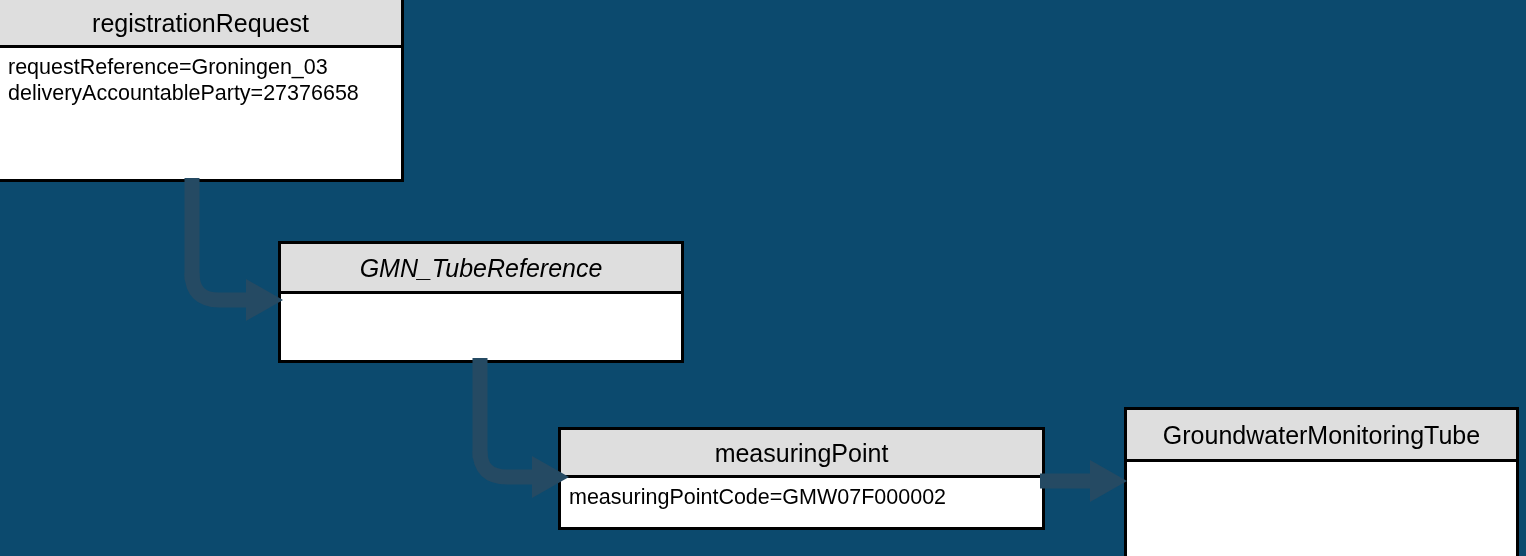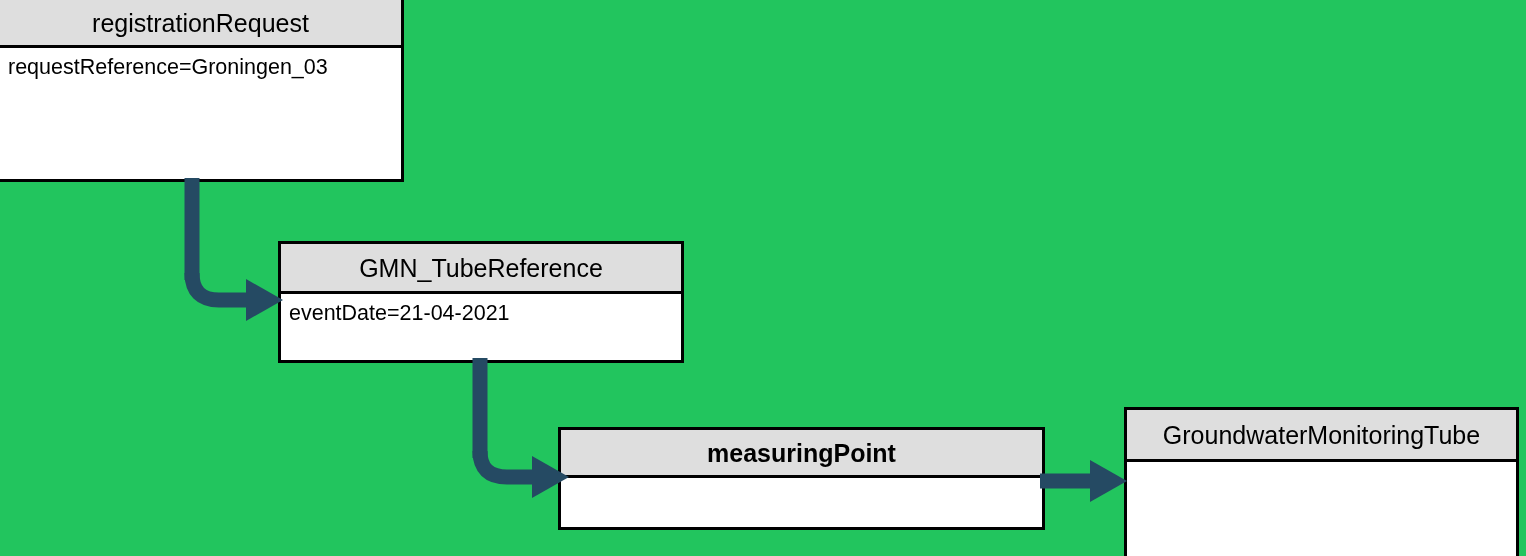--- a/index.html
+++ b/index.html
@@ -10,21 +10,21 @@
   }
   body {
     font-family: "Liberation Sans", sans-serif;
     -webkit-font-smoothing: antialiased;
   }
   #diagram {
     position: relative;
     width: 1526px;
     height: 556px;
     overflow: hidden;
-    background: #22c55e;
+    background: #0c4a6e;
   }
   
   .obj-box {
     position: absolute;
     box-sizing: border-box;
     border: 3px solid #000000;
     background: #ffffff;
     overflow: hidden;
   }
   .obj-header {
@@ -56,25 +56,25 @@
   #box-registration-request {
     left: -3px;  top: -3px;
     width: 407px; height: 185px;
   }
   #box-registration-request .obj-header { height: 48px; padding-top: 11px; }
 
   #box-gmn-tubereference {
     left: 278px; top: 241px;
     width: 406px; height: 122px;
   }
-  #box-gmn-tubereference .obj-header { height: 50px; padding-top: 12px; }
+  #box-gmn-tubereference .obj-header { height: 50px; padding-top: 12px; font-style: italic; }
 
   #box-measuringpoint {
     left: 558px; top: 427px;
-    width: 487px; height: 103px; font-weight: bold;
+    width: 487px; height: 103px;
   }
   #box-measuringpoint .obj-header { height: 48px; padding-top: 11px; }
 
   #box-groundwatermonitoringtube {
     left: 1124px; top: 407px;
     width: 395px; height: 152px;
   }
   #box-groundwatermonitoringtube .obj-header { height: 52px; padding-top: 13px; }
 
   
@@ -90,32 +90,33 @@
 </style>
 </head>
 <body>
 
 <div id="diagram">
 
   <div class="obj-box" id="box-registration-request">
     <div class="obj-header">registrationRequest</div>
     <div class="obj-body">
       <span class="attr-line">requestReference=Groningen_03</span>
+      <span class="attr-line">deliveryAccountableParty=27376658</span>
     </div>
   </div>
 
   <div class="obj-box" id="box-gmn-tubereference">
     <div class="obj-header">GMN_TubeReference</div>
-    <div class="obj-body">
-      <span class="attr-line">eventDate=21-04-2021</span>
-    </div>
   </div>
 
   <div class="obj-box" id="box-measuringpoint">
     <div class="obj-header">measuringPoint</div>
+    <div class="obj-body">
+      <span class="attr-line">measuringPointCode=GMW07F000002</span>
+    </div>
   </div>
 
   <div class="obj-box" id="box-groundwatermonitoringtube">
     <div class="obj-header">GroundwaterMonitoringTube</div>
     <div class="obj-body">
     </div>
   </div>
 
   <div class="connector" id="connector-request-to-tuberef">
     <svg width="110" height="130" viewBox="0 0 110 130">

